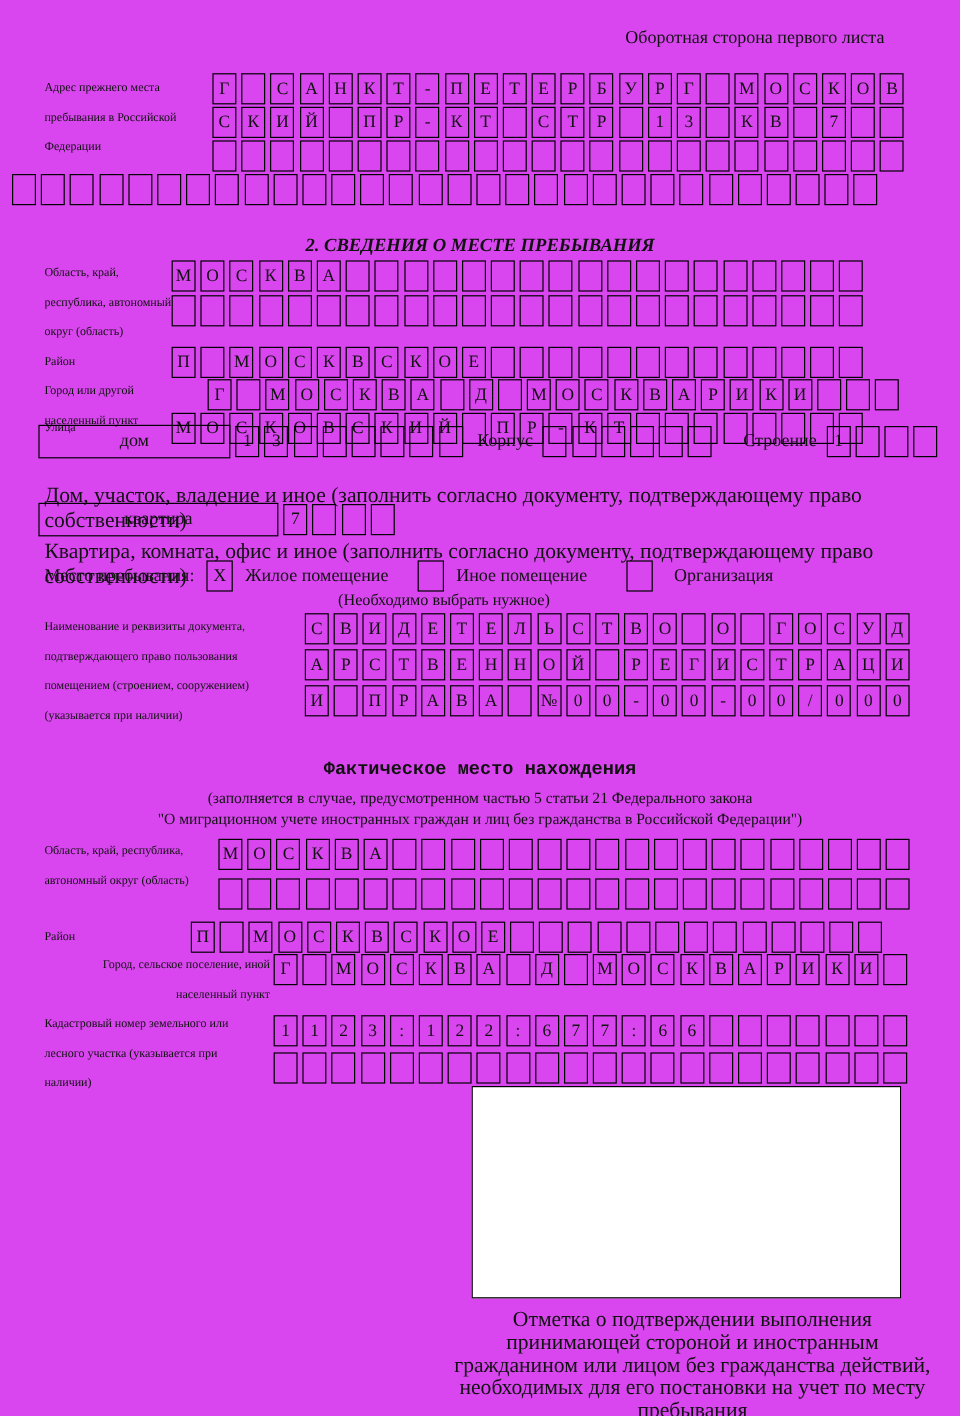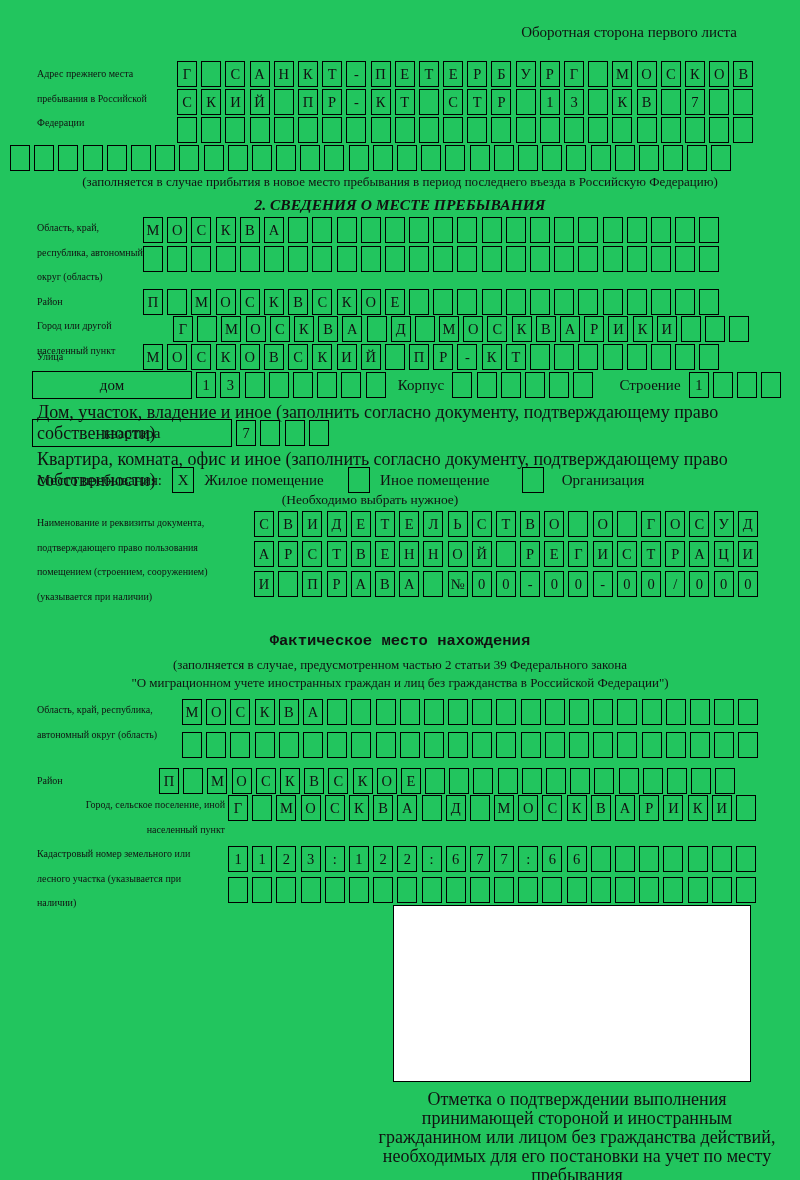--- a/index.html
+++ b/index.html
@@ -1,17 +1,17 @@
 <!DOCTYPE html>
 <html><head>
 <meta charset="utf-8">
 <style>
   html,body { margin:0; padding:0; background:#fff; }
   .page {
-    position:relative; width:800px; height:1180px; background:#22c55e;
+    position:relative; width:800px; height:1180px; background:#d946ef;
     font-family:"Liberation Serif", serif; color:#111; overflow:hidden;
   }
   .abs { position:absolute; }
   .lbl { font-size:10px; line-height:24.5px; }
   .cellrow { position:absolute; display:flex; gap:4.2px; }
   .cell {
     flex:none; box-sizing:border-box; width:20px; height:26px;
     border:1.5px solid #000; display:inline-flex; align-items:center; justify-content:center;
     font-size:14.5px; overflow:hidden;
   }
@@ -141,21 +141,20 @@
       <span class="cell"></span>
       <span class="cell"></span>
       <span class="cell"></span>
       <span class="cell"></span>
       <span class="cell"></span>
       <span class="cell"></span>
       <span class="cell"></span>
       <span class="cell"></span>
       <span class="cell"></span>
     </div>
-  <div class="abs note" style="top:174px;">(заполняется в случае прибытия в новое место пребывания в период последнего въезда в Российскую Федерацию)</div>
 
   <div class="abs title" style="top:196px;font-style:italic;">2. СВЕДЕНИЯ О МЕСТЕ ПРЕБЫВАНИЯ</div>
 
   <div class="abs lbl" style="top:216px; left:37px; width:108px;">Область, край, республика, автономный округ (область)</div>
   <div class="cellrow" style="top:217px; left:143px;">
       <span class="cell">М</span>
       <span class="cell">О</span>
       <span class="cell">С</span>
       <span class="cell">К</span>
       <span class="cell">В</span>
@@ -283,21 +282,21 @@
       <span class="cell"></span>
       <span class="cell"></span>
       <span class="cell"></span>
       <span class="cell"></span>
       <span class="cell"></span>
       <span class="cell"></span>
       <span class="cell"></span>
       <span class="cell"></span>
     </div>
 
-  <div class="flexrow" style="top:371px; left:32px;">
+  <div class="flexrow" style="top:354px; left:32px;">
     <span class="typebox" style="width:160px;">дом</span>
     <span style="display:flex; gap:4.2px;">
         <span class="cell">1</span>
         <span class="cell">3</span>
         <span class="cell"></span>
         <span class="cell"></span>
         <span class="cell"></span>
         <span class="cell"></span>
         <span class="cell"></span>
         <span class="cell"></span>
@@ -408,21 +407,21 @@
       <span class="cell">-</span>
       <span class="cell">0</span>
       <span class="cell">0</span>
       <span class="cell">/</span>
       <span class="cell">0</span>
       <span class="cell">0</span>
       <span class="cell">0</span>
     </div>
 
   <div class="abs title" style="top:632px;font-family:Liberation Mono, monospace;">Фактическое место нахождения</div>
-  <div class="abs note" style="top:657px;">(заполняется в случае, предусмотренном частью 2 статьи 39 Федерального закона</div>
+  <div class="abs note" style="top:657px;">(заполняется в случае, предусмотренном частью 5 статьи 21 Федерального закона</div>
   <div class="abs note" style="top:675px;">"О миграционном учете иностранных граждан и лиц без гражданства в Российской Федерации")</div>
 
   <div class="abs lbl" style="top:698px; left:37px; width:132px;">Область, край, республика, автономный округ (область)</div>
   <div class="cellrow" style="top:699px; left:182px;">
       <span class="cell">М</span>
       <span class="cell">О</span>
       <span class="cell">С</span>
       <span class="cell">К</span>
       <span class="cell">В</span>
       <span class="cell">А</span>

